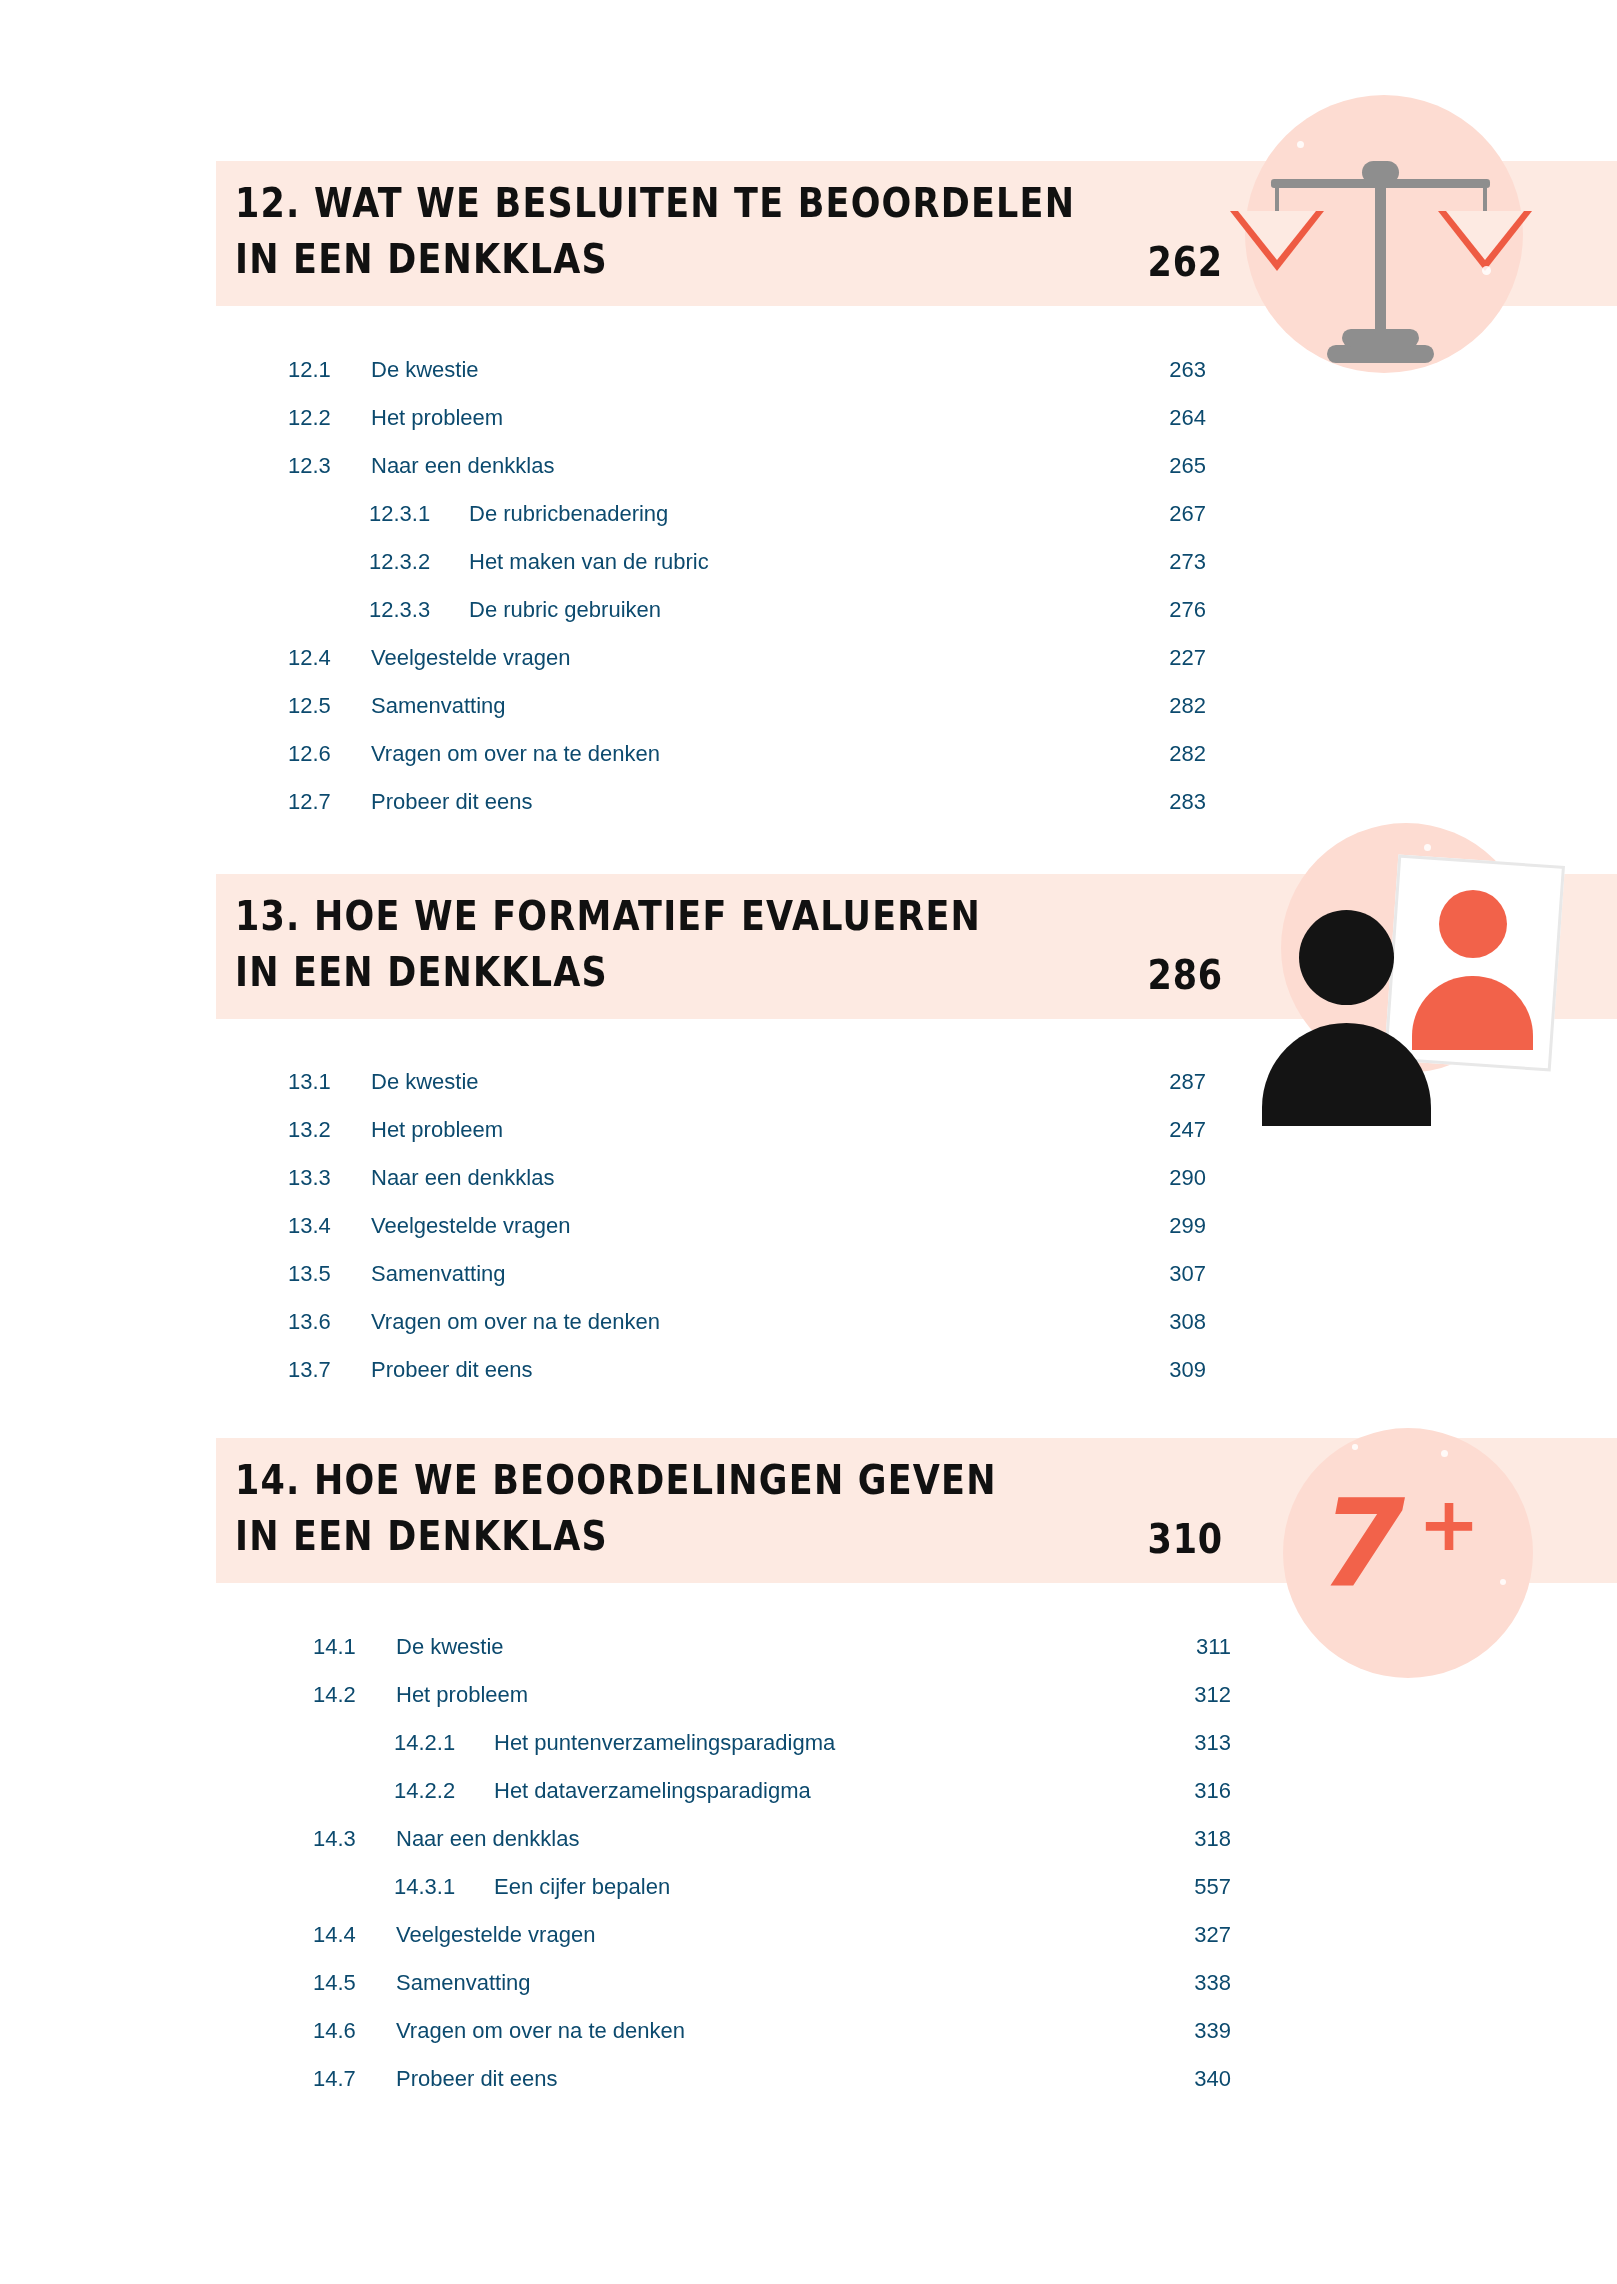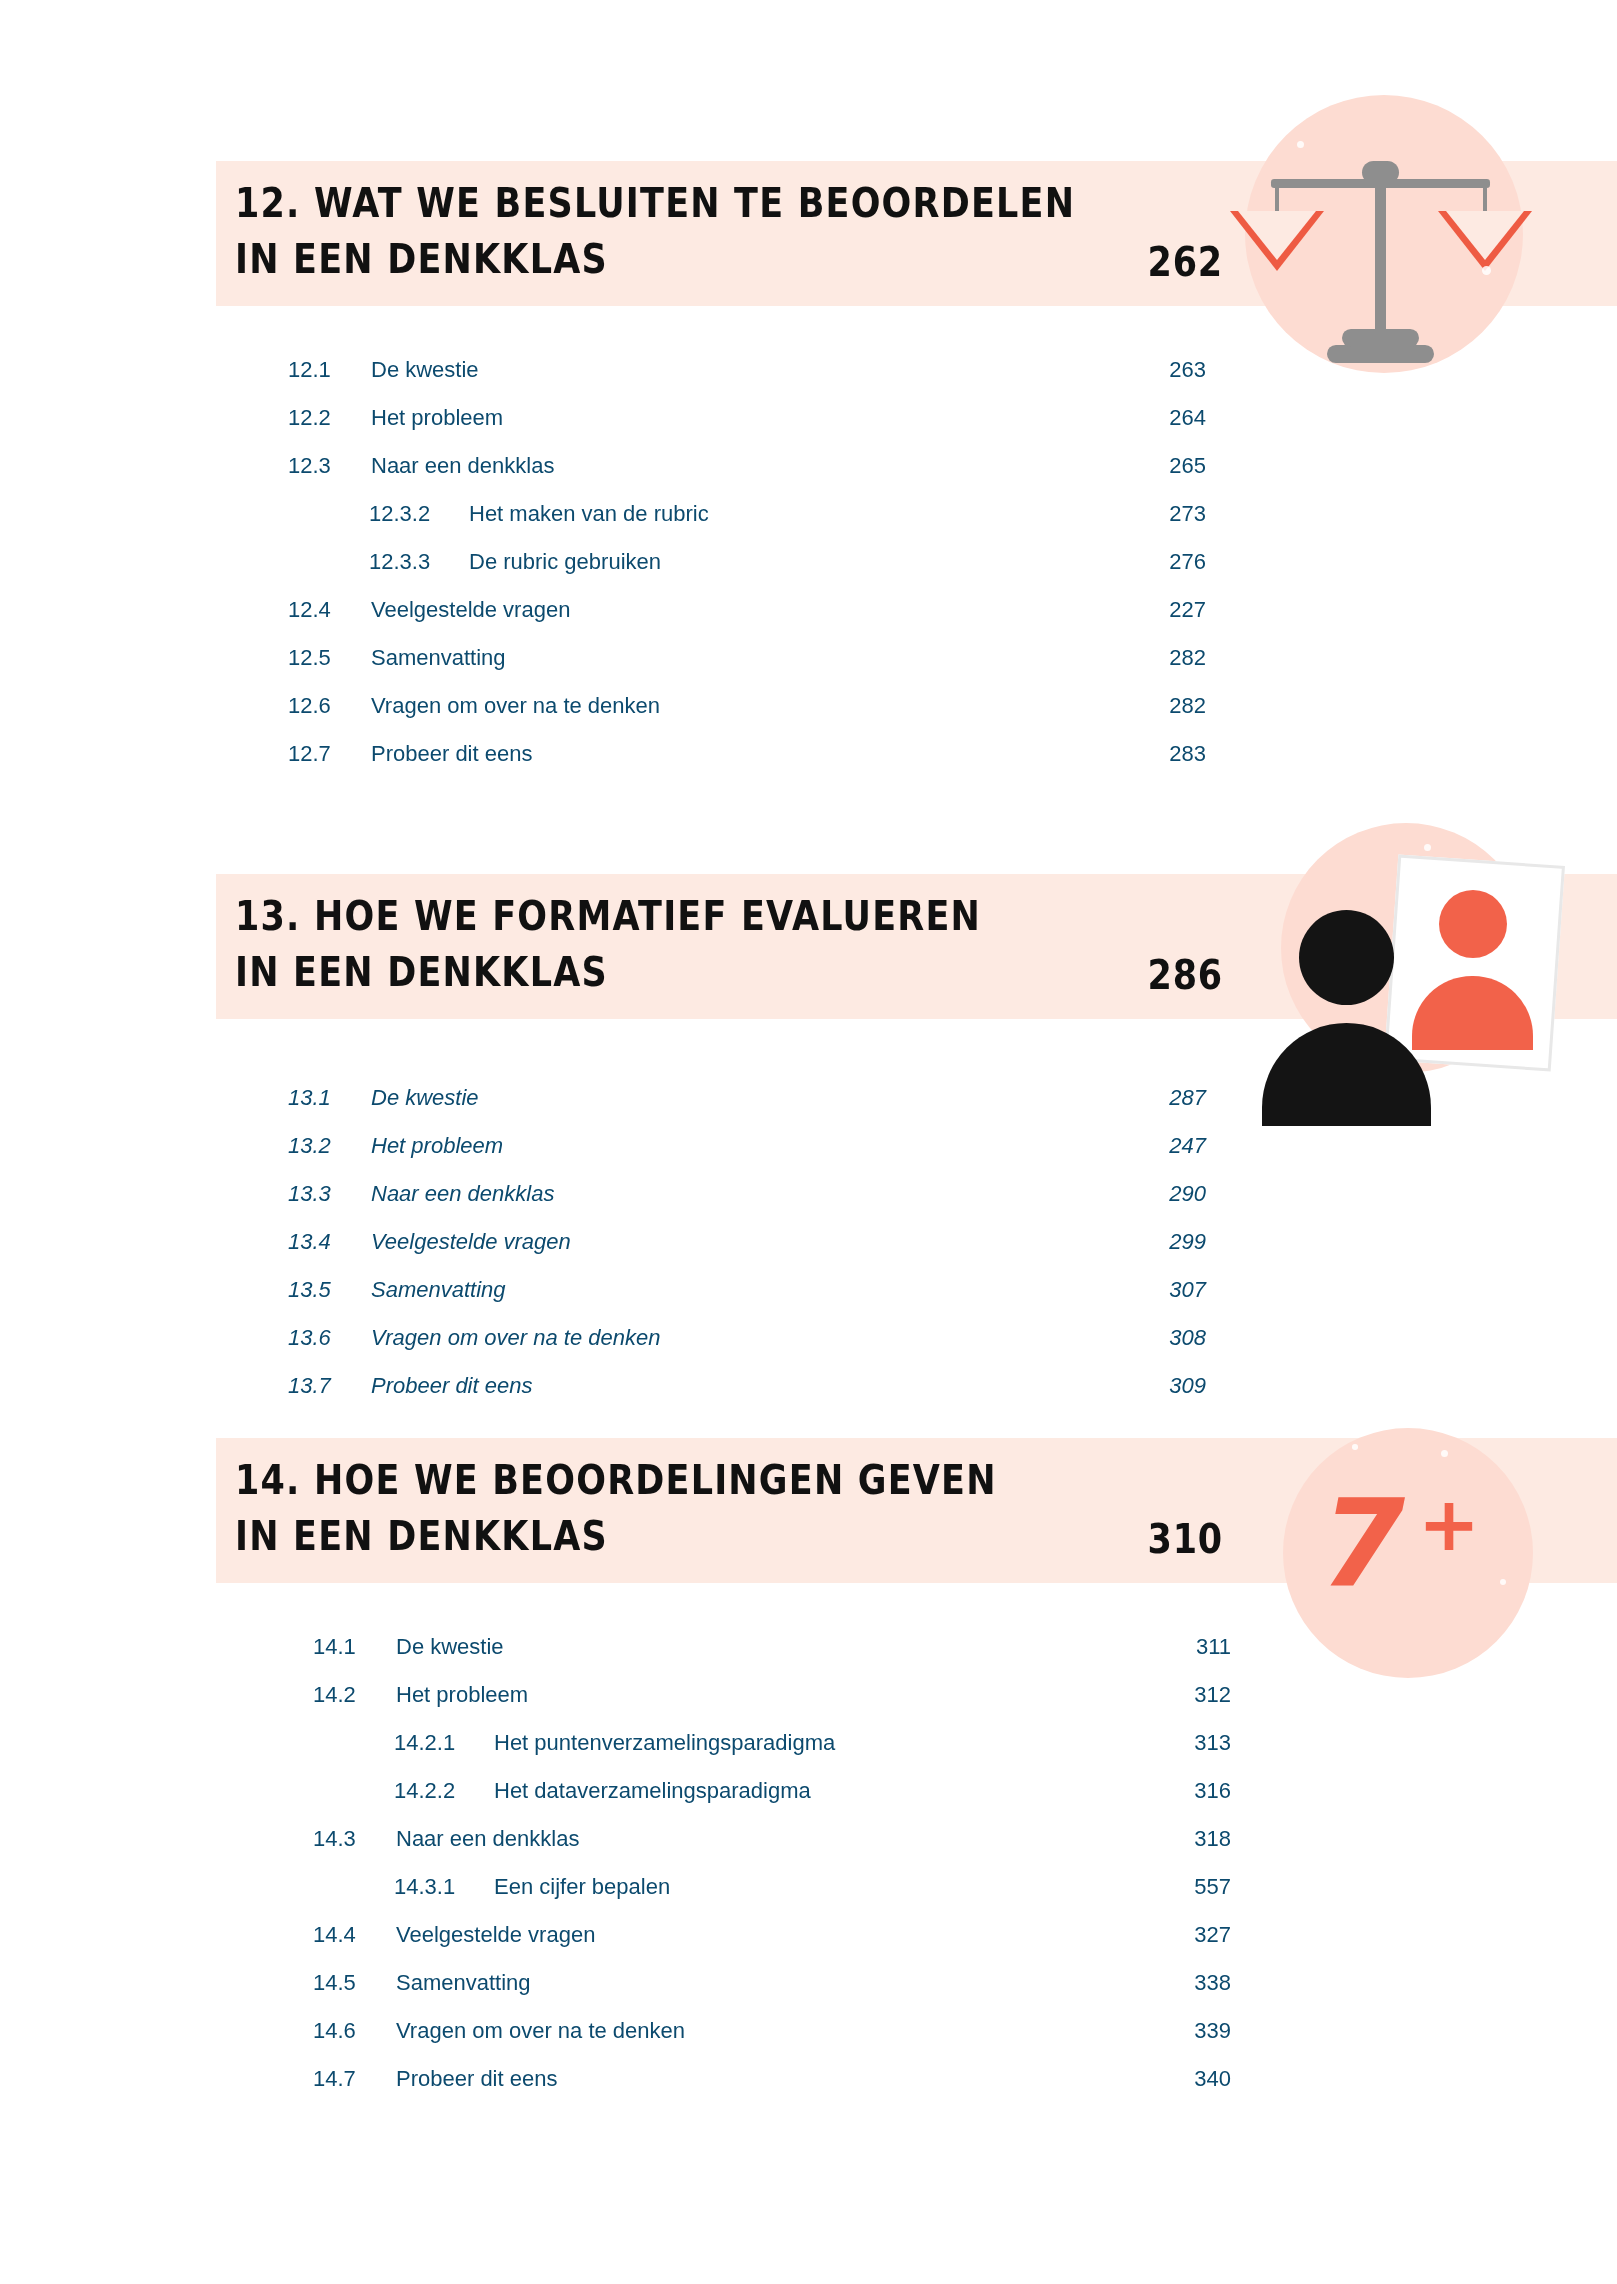--- a/index.html
+++ b/index.html
@@ -226,20 +226,25 @@
         <span class="num">12.2</span>
         <span class="label">Het probleem</span>
         <span class="pg">264</span>
       </div>
       <div class="entry">
         <span class="num">12.3</span>
         <span class="label">Naar een denkklas</span>
         <span class="pg">265</span>
       </div>
       <div class="entry sub">
+        <span class="num">12.3.1</span>
+        <span class="label">De rubricbenadering</span>
+        <span class="pg">267</span>
+      </div>
+      <div class="entry sub">
         <span class="num">12.3.2</span>
         <span class="label">Het maken van de rubric</span>
         <span class="pg">273</span>
       </div>
       <div class="entry sub">
         <span class="num">12.3.3</span>
         <span class="label">De rubric gebruiken</span>
         <span class="pg">276</span>
       </div>
       <div class="entry">
@@ -289,21 +294,21 @@
   <div class="chapter" style="top:874px;">
     <div class="chapter-banner"></div>
 
     <div class="chapter-title">
       <span class="ln"><span>13.</span>
         <span>HOE WE FORMATIEF EVALUEREN</span></span>
       <span class="ln">IN EEN DENKKLAS</span>
     </div>
     <div class="chapter-page">286</div>
 
-    <div class="entries" style="top:200px;font-style:italic;">
+    <div class="entries" style="top:184px;">
       <div class="entry">
         <span class="num">13.1</span>
         <span class="label">De kwestie</span>
         <span class="pg">287</span>
       </div>
       <div class="entry">
         <span class="num">13.2</span>
         <span class="label">Het probleem</span>
         <span class="pg">247</span>
       </div>

